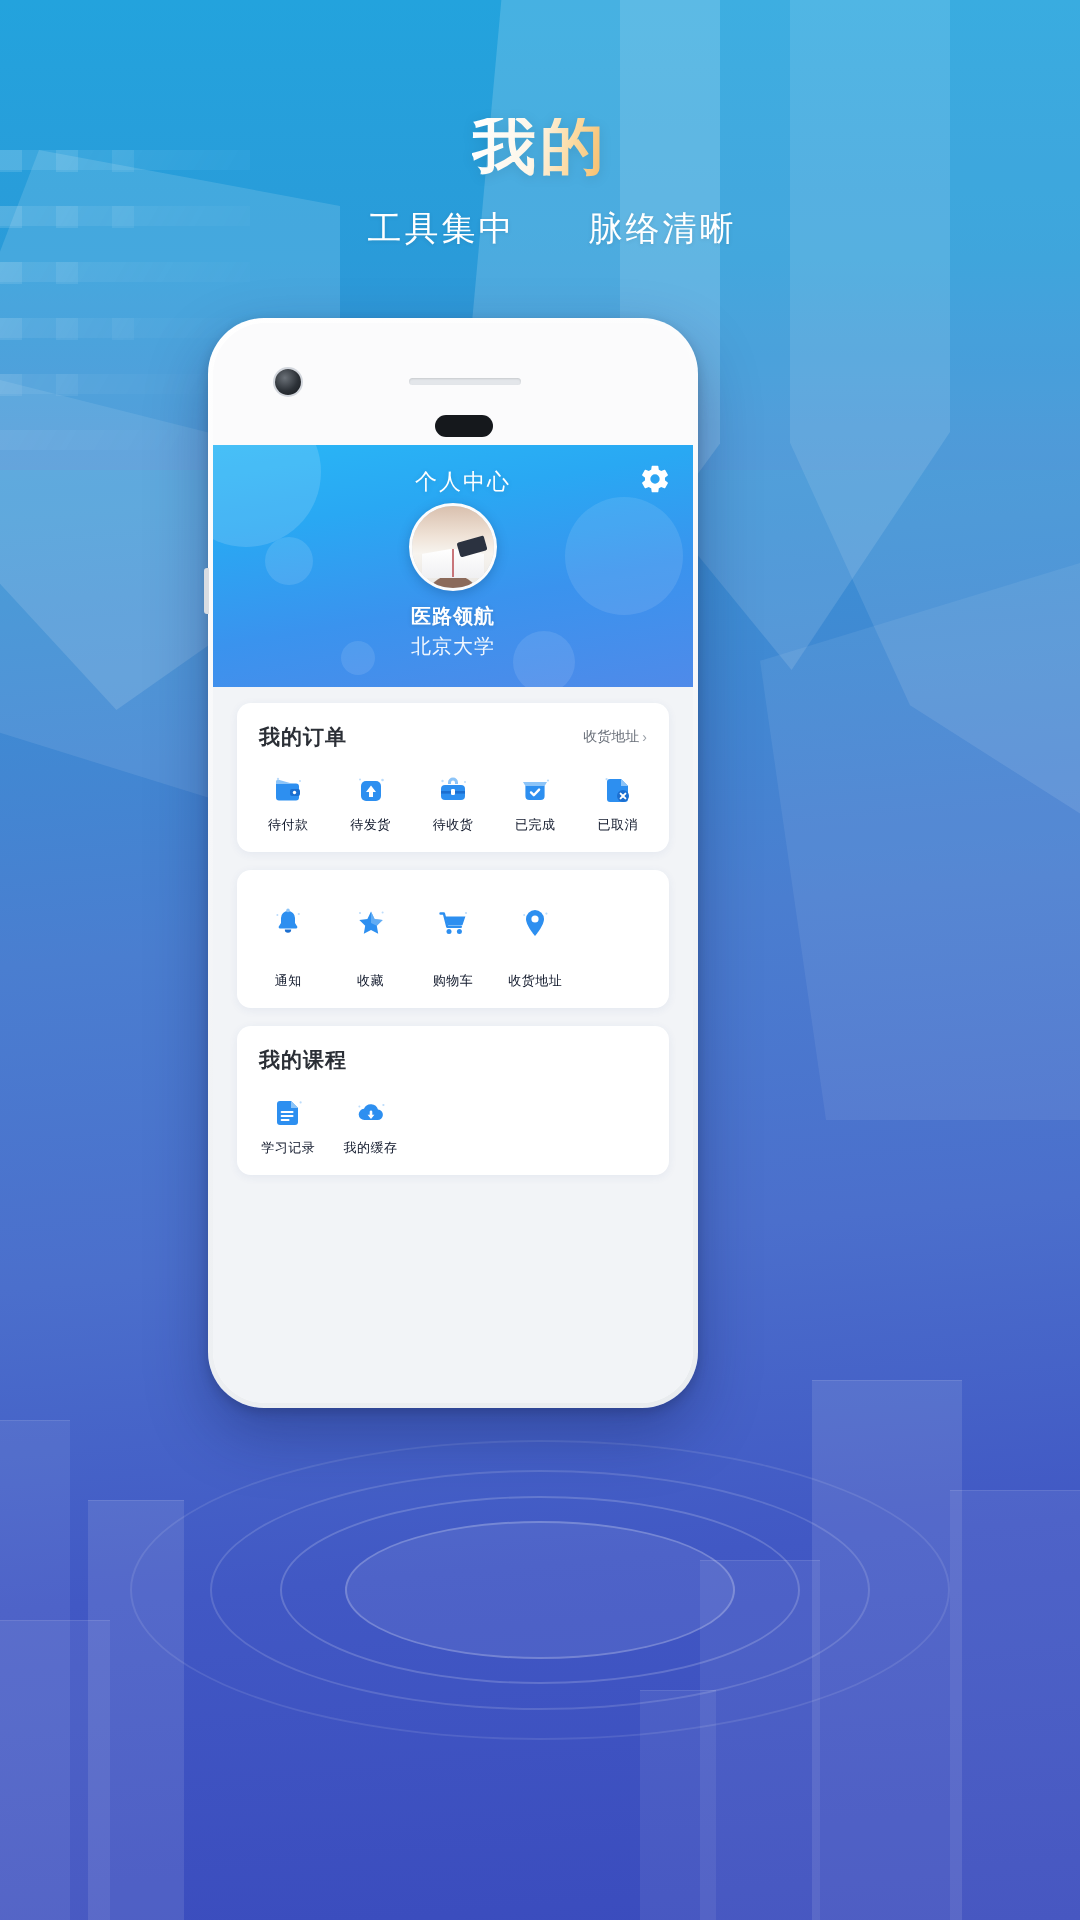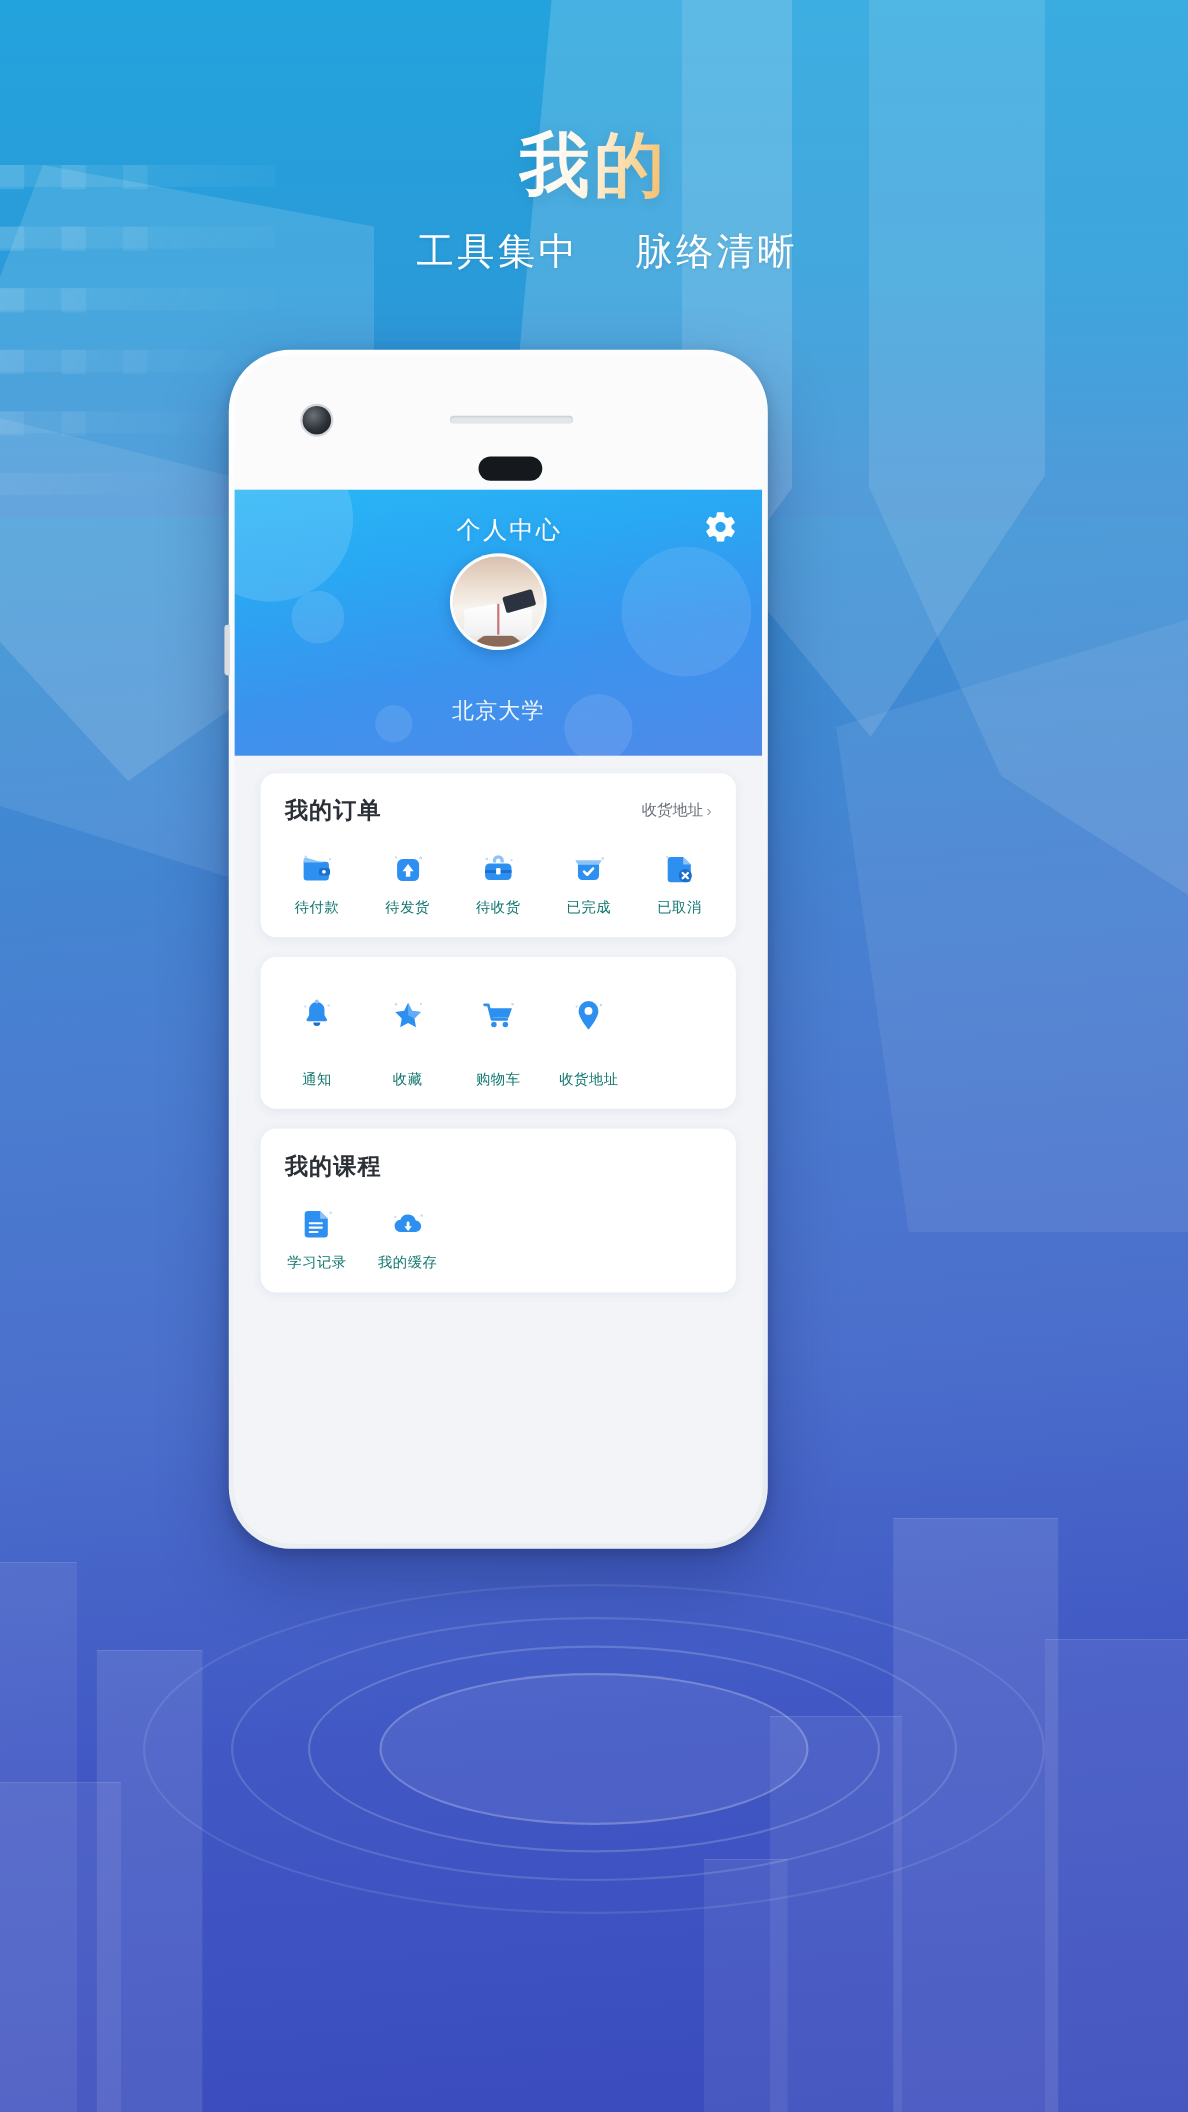--- a/index.html
+++ b/index.html
@@ -78,20 +78,21 @@
   .ring.r1{ width:820px; height:300px; border-color:rgba(255,255,255,0.10); }
   .ring.r2{ width:660px; height:240px; border-color:rgba(255,255,255,0.14); }
   .ring.r3{ width:520px; height:188px; border-color:rgba(255,255,255,0.18); }
   .ring.r4{ width:390px; height:138px; border-color:rgba(255,255,255,0.22);
             background:rgba(255,255,255,0.07); }
 
   
   .headline{
     position:absolute; left:0; top:118px; width:1080px; text-align:center;
     z-index:6;
+    font-family:Liberation Mono, monospace;
   }
   .headline .ttl{
     font-size:64px; font-weight:700; letter-spacing:4px; line-height:1;
     background:linear-gradient(100deg,#ffffff 0%,#fdf6e8 45%,#fbd9a0 72%,#f5b963 100%);
     -webkit-background-clip:text; background-clip:text; color:transparent;
     display:inline-block;
     filter:drop-shadow(0 2px 6px rgba(0,0,0,.10));
   }
   .headline .sub{
     margin-top:24px; font-size:34px; color:#ffffff; letter-spacing:3px;
@@ -211,21 +212,21 @@
   .card-more .chev{ font-size:14px; color:#9aa0a8; line-height:1; }
 
   .grid{ display:flex; padding:16px 6px 0 6px; }
   .grid.g5 > .cell{ width:20%; }
   .grid.g4 > .cell{ width:20%;gap:32px; }
   .grid.left > .cell{ width:20%; }
   .cell{
     display:flex; flex-direction:column; align-items:center; gap:9px;
     cursor:pointer;
   }
-  .cell .lbl{ font-size:13px; color:#0f766e; letter-spacing:.5px; }
+  .cell .lbl{ font-size:13px; color:#0f172a; letter-spacing:.5px; }
   .ico{ width:34px; height:34px; position:relative; }
 
   
   .bottom-space{ height:26px; }
 </style>
 </head>
 <body>
 
 <div class="bg">
   <div class="bg-top-fill"></div>
@@ -305,20 +306,21 @@
           </svg>
         </div>
 
         <div class="avatar">
           <div class="ph"></div>
           <div class="book"></div>
           <div class="spine"></div>
           <div class="hat"></div>
         </div>
 
+        <div class="user-name">医路领航</div>
         <div class="user-org">北京大学</div>
       </div>
 
       <div class="cards">
 
         <div class="card">
           <div class="card-head">
             <div class="card-title">我的订单</div>
             <div class="card-more">
               <span>收货地址</span>

